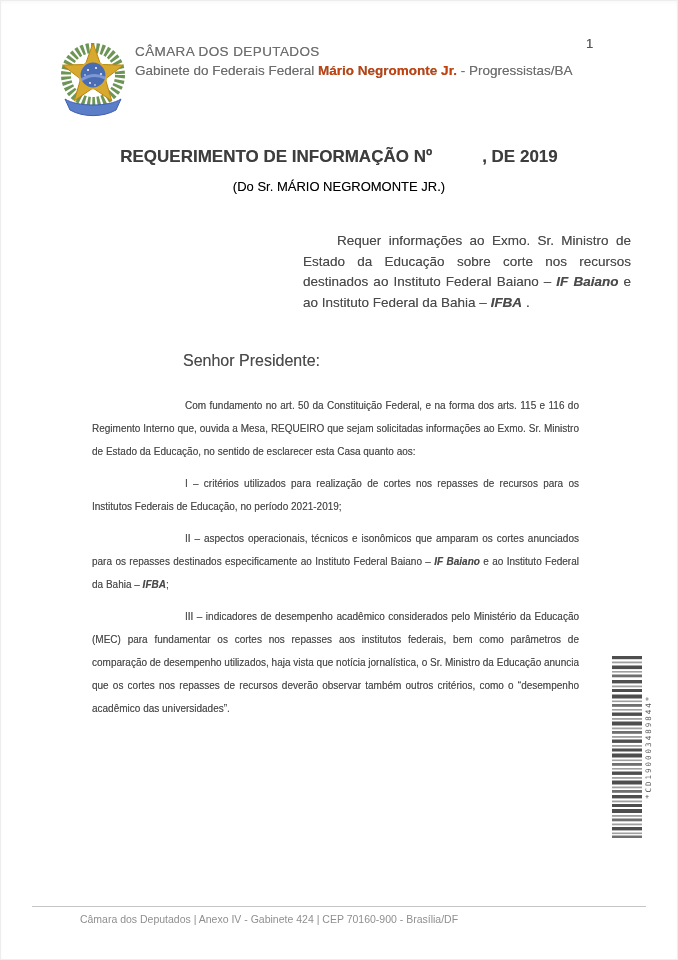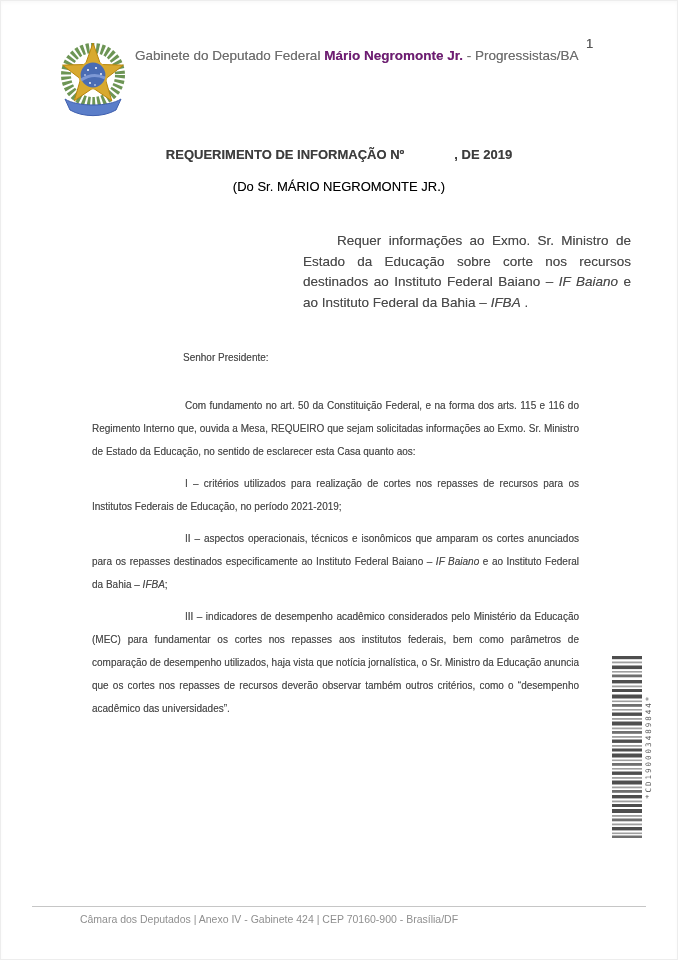--- a/index.html
+++ b/index.html
@@ -11,37 +11,37 @@
   .soft { text-shadow:0 0 .5px rgba(90,90,90,.65); }
 
   
   .page-number { position:absolute; left:586px; top:36px; font-size:13px; color:#555; }
 
   
   .logo { position:absolute; left:57px; top:36px; width:72px; height:82px; }
   .lh-text { position:absolute; left:135px; top:44px; color:#6f6f6f; }
   .lh-org { font-size:13.5px; letter-spacing:.4px; }
   .lh-office { font-size:13.5px; margin-top:4px; }
-  .lh-office b { color:#701a75; }
+  .lh-office b { color:#c2410c; }
 
   
   .doc-title { position:absolute; left:79px; top:147px; width:520px; margin:0;
-    text-align:center; font-size:13px; font-weight:bold; color:#3d3d3d; }
+    text-align:center; font-size:17px; font-weight:bold; color:#3d3d3d; }
   .num-gap { display:inline-block; width:50px; }
   .doc-author { position:absolute; left:79px; top:179px; width:520px;
     text-align:center; font-size:13px; color:#000000; }
 
   
   .summary { position:absolute; left:303px; top:231px; width:328px;
     font-size:13.5px; line-height:20.5px; text-align:justify; text-indent:34px;
     color:#4b4b4b; }
-  .summary em, .para em { font-style:italic; }
+  .summary em, .para em { font-style:italic;font-weight:bold; }
 
   
-  .salutation { position:absolute; left:183px; top:352px; font-size:10px; }
+  .salutation { position:absolute; left:183px; top:352px; font-size:16px; }
   .body-col { position:absolute; left:92px; top:394px; width:487px; }
   .para { margin:0 0 9px 0; font-size:10px; line-height:23px;
     text-align:justify; text-indent:93px; color:#4b4b4b; }
 
   
   .barcode-bars { position:absolute; left:612px; top:656px; width:30px; height:182px; }
   .barcode-bars rect { fill:#3f3f3f; }
   .b-l { opacity:.5; } .b-m { opacity:.75; } .b-d { opacity:.92; }
   .barcode-label { position:absolute; left:644px; top:656px; height:182px; width:12px;
     writing-mode:vertical-rl; transform:rotate(180deg);
@@ -71,22 +71,23 @@
       <circle cx="39" cy="31" r="1"></circle>
       <circle cx="44" cy="37" r="0.9"></circle>
       <circle cx="33" cy="46" r="0.9"></circle>
       <circle cx="38" cy="48" r="0.8"></circle>
       <circle cx="28" cy="38" r="0.8"></circle>
     </g>
     <path d="M8,62 C20,70 52,70 64,62 L59,73 C46,80.5 26,80.5 13,73 Z" stroke="#3f5fae" stroke-width="1" fill="#5b7ec9"></path>
   </svg>
 
   <header class="lh-text">
+    <div class="lh-org soft">CÂMARA DOS DEPUTADOS</div>
     <div class="lh-office soft">
-      <span>Gabinete do Deputado Federal </span><b>Mário Negromonte Jr.</b><span> - Progressistas/BA</span>
+      <span>Gabinete do Federais Federal </span><b>Mário Negromonte Jr.</b><span> - Progressistas/BA</span>
     </div>
   </header>
 
   <h1 class="doc-title soft">
     <span>REQUERIMENTO DE INFORMAÇÃO Nº</span><span class="num-gap"></span><span>, DE 2019</span>
   </h1>
   <div class="doc-author soft">(Do Sr. MÁRIO NEGROMONTE JR.)</div>
 
   <div class="summary soft">
     <span>Requer informações ao Exmo. Sr. Ministro de Estado da Educação sobre corte nos recursos destinados ao Instituto Federal Baiano – </span><em>IF Baiano</em><span> e ao Instituto Federal da Bahia – </span><em>IFBA</em><span> .</span>

